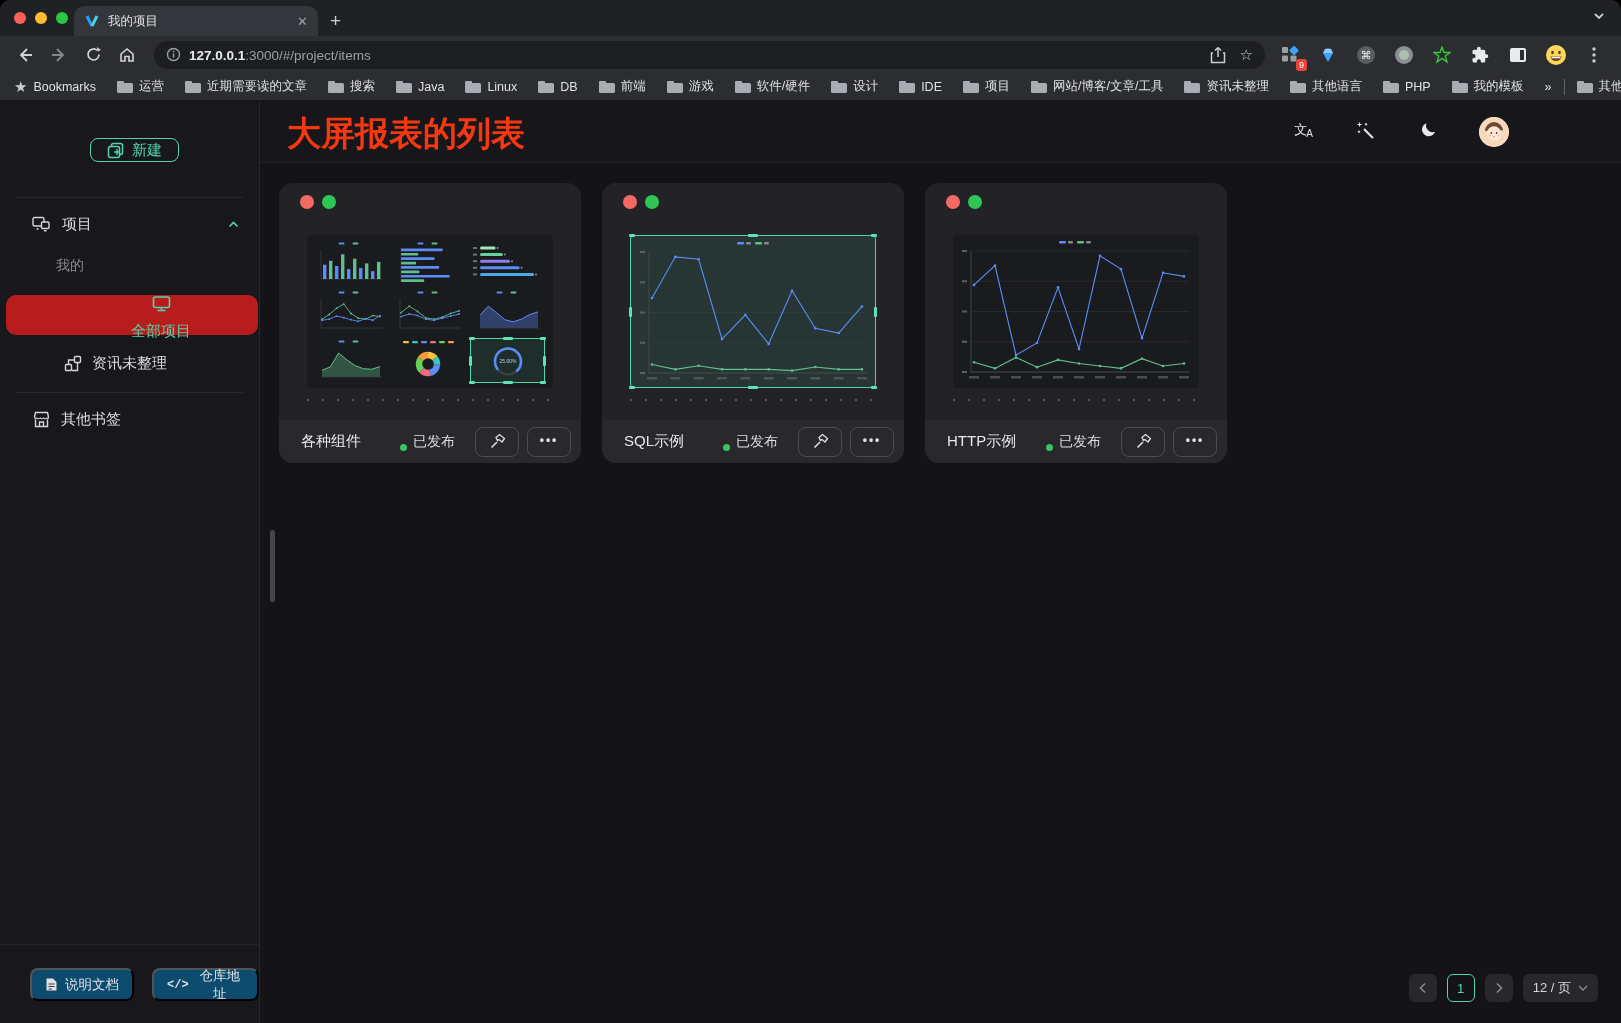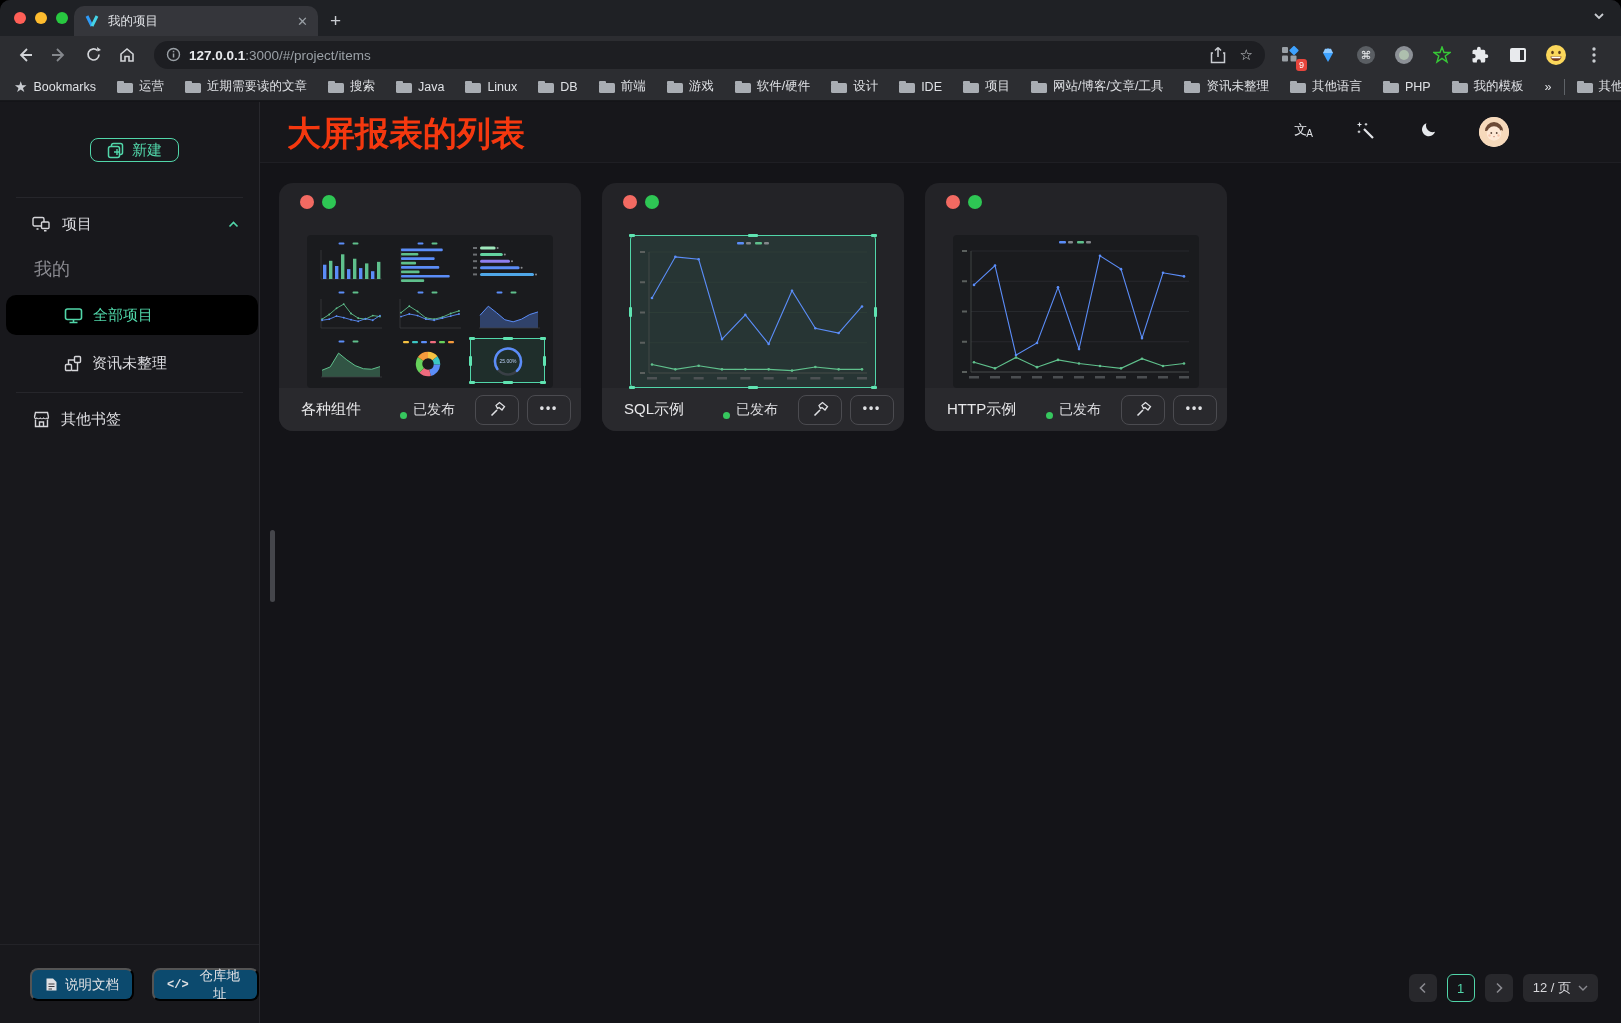--- a/index.html
+++ b/index.html
@@ -42,39 +42,39 @@
   .app { position:absolute; top:102px; left:0; right:0; bottom:0; display:flex; background:#141418; }
   .sidebar { width:260px; background:#18181c; border-right:1px solid #28282d; position:relative; flex:0 0 auto; }
   .main { flex:1; position:relative; }
   .main-header { position:absolute; top:0; left:0; right:0; height:61px; background:#17171b; border-bottom:1px solid #1f1f24; }
 
   
   .new-btn { position:absolute; left:90px; top:36px; height:24px; padding:0 16px; border:1px solid #51d6a9; border-radius:8px; background:transparent; color:#51d6a9; font-size:15px; display:flex; align-items:center; gap:8px; }
   .sdiv { position:absolute; left:16px; right:16px; height:1px; background:#26262b; }
   .sec-row { position:absolute; left:32px; right:20px; top:110px; height:24px; display:flex; align-items:center; gap:12px; color:#dcdce0; font-size:15px; }
   .sec-chev { margin-left:auto; display:flex; }
-  .group-label { position:absolute; left:34px; top:155px; color:#8a8a90; font-size:18px; }
+  .group-label { position:absolute; left:56px; top:155px; color:#8a8a90; font-size:14px; }
   .side-item { position:absolute; left:6px; width:252px; height:40px; display:flex; align-items:center; gap:10px; padding-left:58px; font-size:15px; color:#dcdce0; border-radius:10px; }
-  .side-item.selected { background:#000000; color:#51d6a9; }
+  .side-item.selected { background:#b91c1c; color:#51d6a9;flex-direction:column; }
   .side-item.plain { padding-left:32px; left:0; width:260px; border-radius:0; }
   .side-foot-div { position:absolute; left:0; right:0; bottom:78px; height:1px; background:#232328; }
   .side-foot-btn { position:absolute; bottom:22px; height:33px; padding:0 13px; background:#0c4a6e; border-radius:8px; color:#e0e0e3; font-size:13.5px; display:flex; align-items:center; gap:7px; }
   .code-glyph { font-size:12px; font-weight:bold; color:#dfe0e3; font-family:"Liberation Mono","DejaVu Sans Mono",monospace; }
 
   
   .page-title { position:absolute; left:27px; top:9px; font-size:34px; color:#f5380f; z-index:2; }
   .header-icons { position:absolute; right:112px; top:15px; display:flex; align-items:center; gap:40px; color:#e2e4e8; z-index:2; }
   .hi { display:flex; align-items:flex-start; justify-content:center; width:22px; height:22px; }
   .translate-glyph { font-size:13px; position:relative; color:#e2e4e8; }
   .translate-glyph i { font-style:normal; font-size:10px; position:relative; top:3px; left:-1px; }
   .avatar { width:30px; height:30px; border-radius:50%; background:#f7dcc4; overflow:hidden; display:flex; align-items:center; justify-content:center; }
 
   
   .cards { position:absolute; left:19px; top:81px; display:flex; gap:21px; z-index:2; }
-  .card { width:302px; height:248px; background:#232327; border-radius:14px; position:relative; }
+  .card { width:302px; height:280px; background:#232327; border-radius:14px; position:relative; }
   .wdot { position:absolute; top:12px; width:14px; height:14px; border-radius:50%; }
   .wdot.red { left:21px; background:#f26a62; }
   .wdot.green { left:43px; background:#2ec654; }
   .thumb { position:absolute; left:28px; top:52px; width:246px; height:153px; border-radius:4px; background:#1a1b1e; }
   .thumb.sel, .mini.sel { background:rgba(81,214,169,.10); border:1px solid #51d6a9; }
   .thumbgrid { display:flex; flex-wrap:wrap; gap:4px; padding:5px; }
   .mini { width:75px; height:45px; position:relative; }
   .hd { position:absolute; background:#5fe3b1; border-radius:1px; z-index:3; }
   .hd.tl { left:-2px; top:-2px; width:6px; height:3px; }
   .hd.tr { right:-2px; top:-2px; width:6px; height:3px; }

